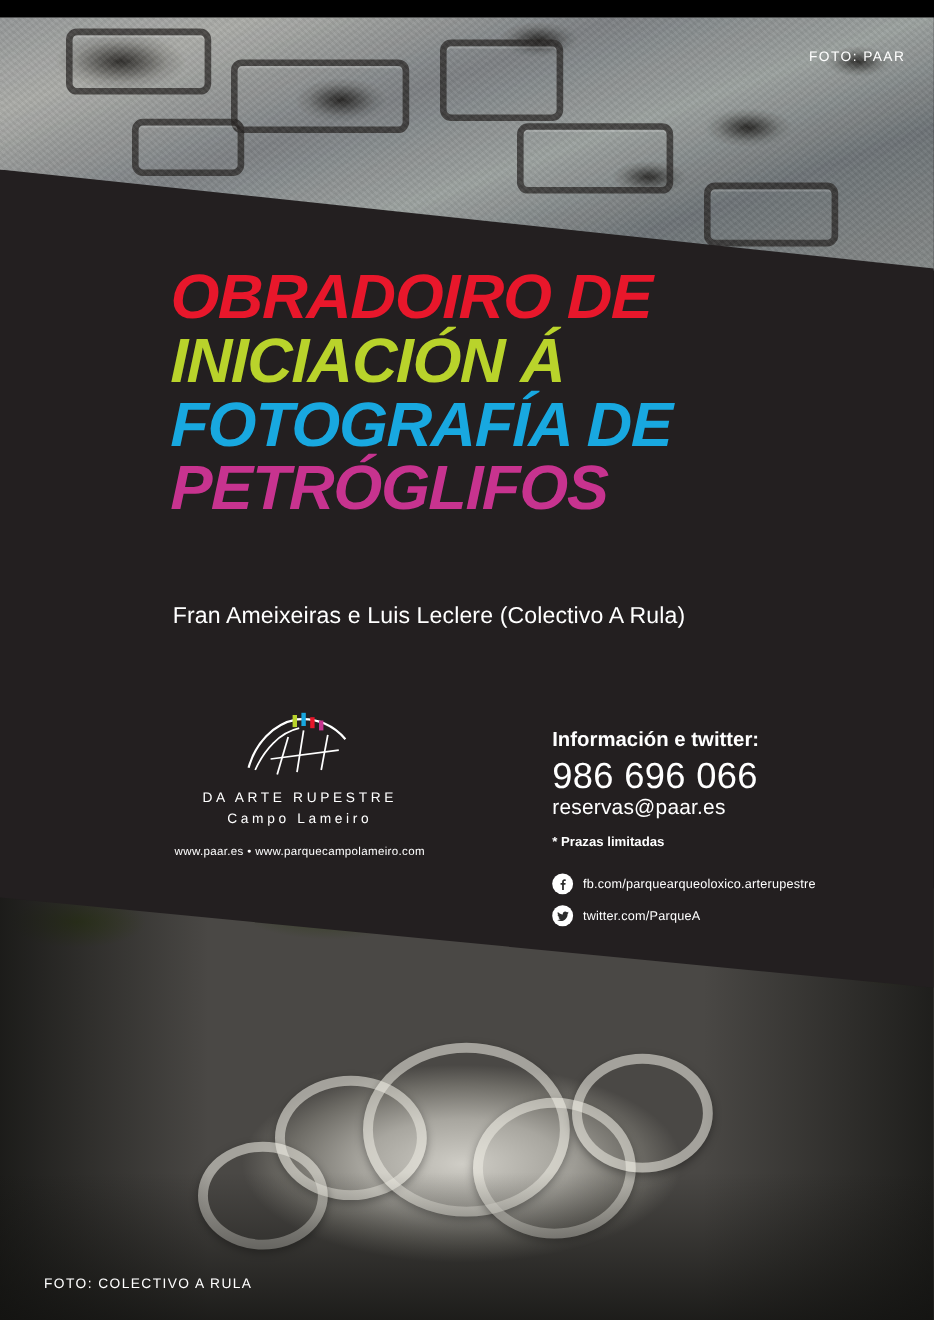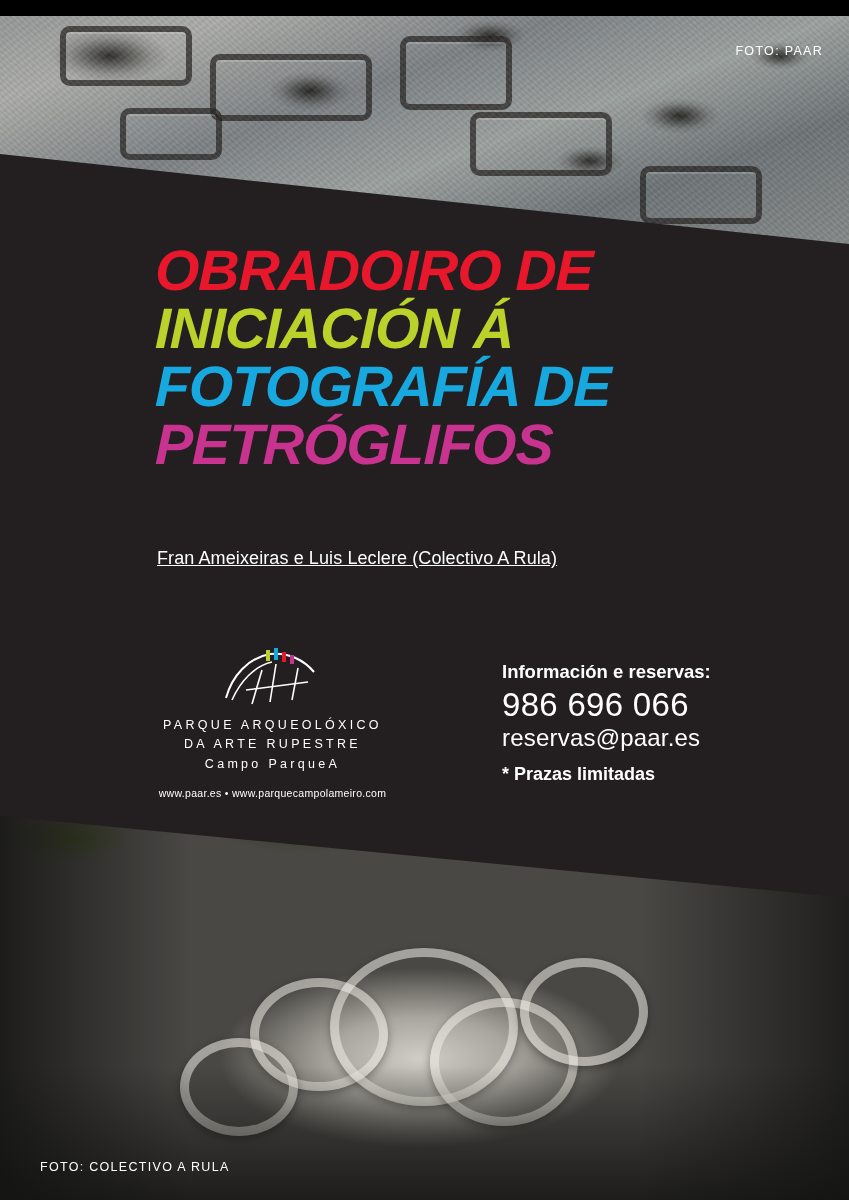--- a/index.html
+++ b/index.html
@@ -128,23 +128,22 @@
   }
   .l1 { font-size: 57px; color: #e8172b; }
   .l2 { font-size: 57px; color: #b9d32b; }
   .l3 { font-size: 57px; color: #18a8e0; }
   .l4 { font-size: 57px; color: #c7338f; }
 
   .authors {
     position: absolute;
     left: 157px; top: 532px;
     color: #ffffff;
-    font-size: 18px;
+    font-size: 21px;
     letter-spacing: 0.1px;
-    text-decoration: underline;
   }
   .date {
     position: absolute;
     left: 270px; top: 568px;
     color: #e8172b;
     font-size: 22px;
     font-weight: bold;
     letter-spacing: 0.2px;
   }
 
@@ -185,28 +184,28 @@
     font-weight: bold;
     margin-bottom: 4px;
   }
   .contact .phone {
     font-size: 33px;
     font-weight: normal;
     letter-spacing: 0.3px;
     line-height: 1.08;
   }
   .contact .mail {
-    font-size: 24px;
+    font-size: 19px;
     letter-spacing: 0.2px;
     line-height: 1.15;
     margin-top: 1px;
   }
   .contact .note {
     margin-top: 13px;
-    font-size: 18px;
+    font-size: 12px;
     font-weight: bold;
   }
 
   
   .social {
     position: absolute;
     left: 502px; top: 778px;
   }
   .social-row {
     display: flex;
@@ -280,27 +279,44 @@
         <path d="M34 58 L44 24" stroke="#ffffff" stroke-width="1.6" fill="none"></path>
         <path d="M52 56 L58 18" stroke="#ffffff" stroke-width="1.6" fill="none"></path>
         <path d="M74 54 L80 22" stroke="#ffffff" stroke-width="1.6" fill="none"></path>
         <path d="M28 44 L90 36" stroke="#ffffff" stroke-width="1.6" fill="none"></path>
         <rect x="48" y="4" width="4" height="11" fill="#b9d32b"></rect>
         <rect x="56" y="2" width="4" height="12" fill="#18a8e0"></rect>
         <rect x="64" y="6" width="4" height="10" fill="#e8172b"></rect>
         <rect x="72" y="9" width="4" height="9" fill="#c7338f"></rect>
       </svg>
     </div>
-    <div class="logo-name">PARQUE ARQUEOLÓXICO</div>
     <div class="logo-name sub">DA ARTE RUPESTRE</div>
-    <div class="logo-name campo">Campo ParqueA</div>
+    <div class="logo-name campo">Campo Lameiro</div>
     <div class="logo-url">www.paar.es • www.parquecampolameiro.com</div>
   </div>
 
   <div class="contact">
-    <div class="info-label">Información e reservas:</div>
+    <div class="info-label">Información e twitter:</div>
     <div class="phone">986 696 066</div>
     <div class="mail">reservas@paar.es</div>
     <div class="note">* Prazas limitadas</div>
   </div>
 
+  <div class="social">
+    <div class="social-row">
+      <span class="social-badge">
+        <svg width="11" height="11" viewBox="0 0 11 11">
+            <path d="M6.6 11V6.3h1.4l.2-1.6H6.6V3.7c0-.5.1-.8.8-.8h.9V1.5C8.1 1.4 7.7 1.4 7.2 1.4c-1.3 0-2.2.8-2.2 2.2v1.1H3.6v1.6H5V11z" fill="#2b2b2b"></path>
+          </svg>
+      </span>
+      <span class="social-text">fb.com/parquearqueoloxico.arterupestre</span>
+    </div>
+    <div class="social-row">
+      <span class="social-badge">
+        <svg width="12" height="11" viewBox="0 0 12 11">
+            <path d="M11 2.6c-.4.2-.8.3-1.2.4.4-.3.8-.7.9-1.2-.4.2-.9.4-1.3.5-.4-.4-1-.7-1.6-.7-1.2 0-2.2 1-2.2 2.2 0 .2 0 .3.1.5C3.9 4.2 2.3 3.4 1.2 2.1c-.2.3-.3.7-.3 1.1 0 .8.4 1.4 1 1.8-.4 0-.7-.1-1-.3 0 1.1.8 2 1.8 2.2-.2.1-.4.1-.6.1-.1 0-.3 0-.4 0 .3.9 1.1 1.5 2 1.5-.8.6-1.7.9-2.7.9H.5c1 .6 2.1.9 3.3.9 4 0 6.2-3.3 6.2-6.2v-.3c.4-.3.8-.7 1-1.2z" fill="#2b2b2b"></path>
+          </svg>
+      </span>
+      <span class="social-text">twitter.com/ParqueA</span>
+    </div>
+  </div>
 
 </div>
 
 </body></html>

